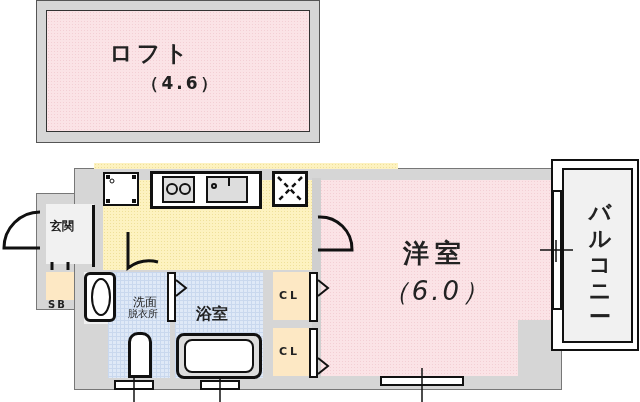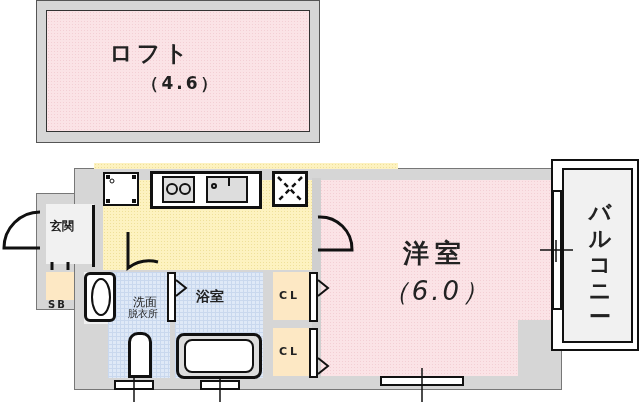--- a/index.html
+++ b/index.html
@@ -38,21 +38,21 @@
 <div class="label" style="left:50px;top:218px;font-size:12px;">玄関</div>
 
 <div class="abs peach" style="left:46px;top:272px;width:28px;height:28px;"></div>
 <div class="label" style="left:48px;top:287px;font-size:10px;letter-spacing:2px;margin-top:12px;">SB</div>
 
 <div class="abs light" style="left:84px;top:272px;width:26px;height:52px;"></div>
 <div class="abs blue" style="left:108px;top:272px;width:62px;height:106px;"></div>
 <div class="abs blue" style="left:175px;top:272px;width:88px;height:106px;"></div>
 <div class="label" style="left:133px;top:294px;font-size:12px;font-weight:normal;">洗面</div>
 <div class="label" style="left:128px;top:307px;font-size:10px;font-weight:normal;">脱衣所</div>
-<div class="label" style="left:196px;top:288px;font-size:14px;">浴室</div>
+<div class="label" style="left:196px;top:304px;font-size:16px;">浴室</div>
 
 <div class="abs peach" style="left:273px;top:272px;width:36px;height:48px;"></div>
 <div class="abs peach" style="left:273px;top:328px;width:36px;height:48px;"></div>
 <div class="label" style="left:279px;top:289px;font-size:11px;letter-spacing:3px;">CL</div>
 <div class="label" style="left:279px;top:345px;font-size:11px;letter-spacing:3px;">CL</div>
 
 <div class="label" style="left:380px;top:236px;width:110px;font-size:26px;letter-spacing:6px;text-align:center;">洋室</div>
 <div class="label" style="left:372px;top:274px;width:130px;font-size:26px;letter-spacing:3px;font-weight:normal;font-style:italic;">（6.0）</div>
 
 <div class="abs" style="left:551px;top:159px;width:88px;height:192px;border:2px solid #111;background:#fff;"></div>

